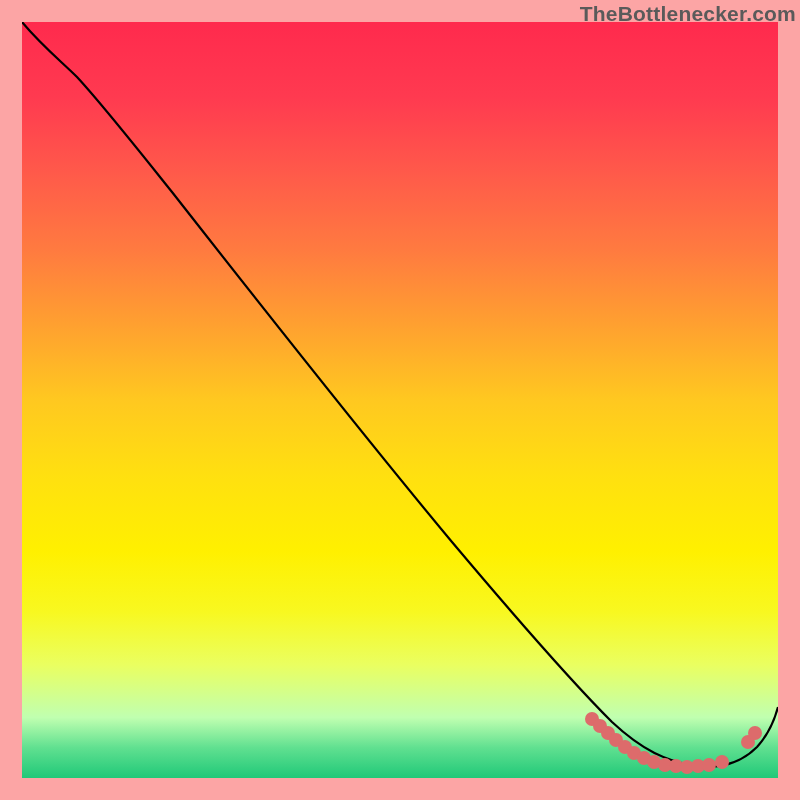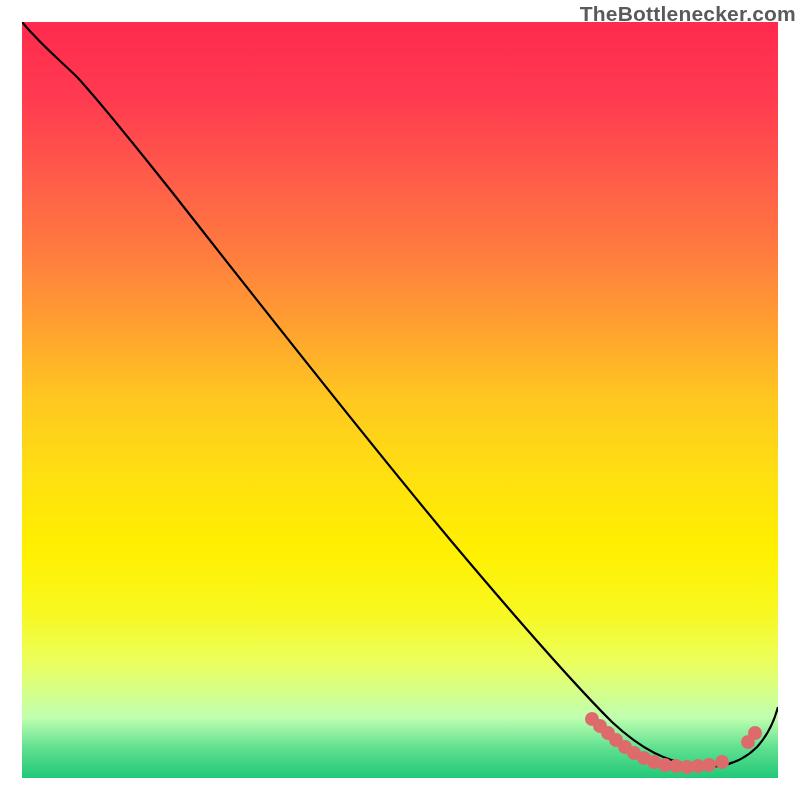--- a/index.html
+++ b/index.html
@@ -1,21 +1,21 @@
 <!DOCTYPE html>
 <html><head>
 <meta charset="utf-8">
 <style>
   * { margin: 0; padding: 0; box-sizing: border-box; }
   html, body { width: 800px; height: 800px; background: #000; overflow: hidden; }
   .container {
     position: relative;
     width: 800px;
     height: 800px;
-    background: #ffffff;
+    background: #fca5a5;
   }
   .plot-area {
     position: absolute;
     left: 22px;
     top: 22px;
     width: 756px;
     height: 756px;
     background: linear-gradient(to bottom,
       #ff2a4d 0%,
       #ff3a50 10%,

